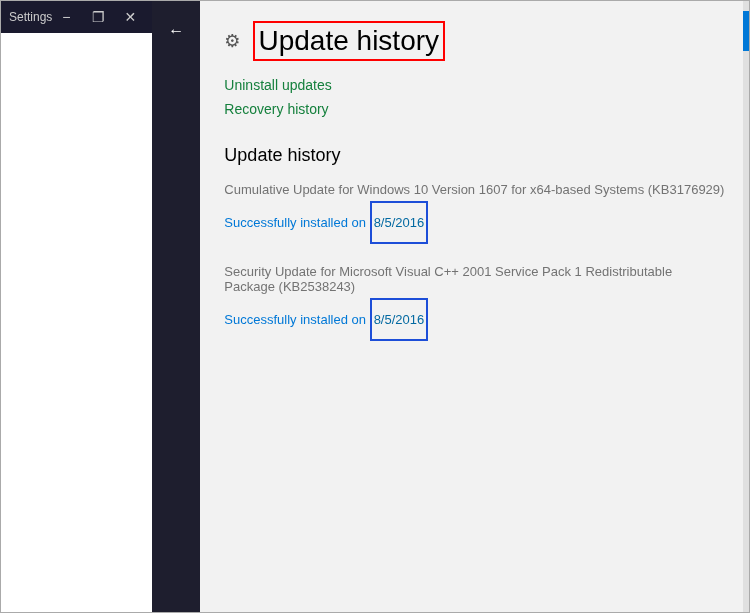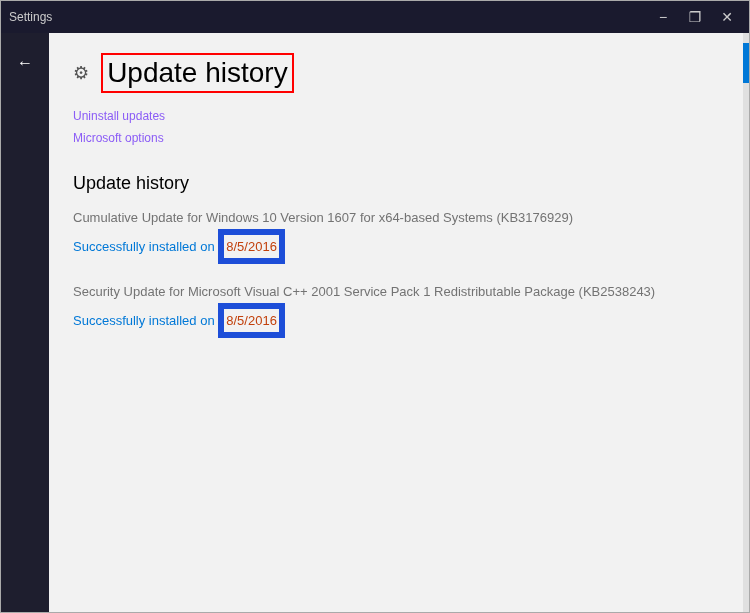--- a/index.html
+++ b/index.html
@@ -14,21 +14,21 @@
       background: #f2f2f2;
       font-family: 'Segoe UI', Arial, sans-serif;
       overflow: hidden;
     }
 
     .window {
       width: 750px;
       height: 613px;
       background: #ffffff;
       display: flex;
-      flex-direction: column;
+      flex-direction: row;
       border: 1px solid #aaa;
     }
 
     .title-bar {
       background: #1a1a2e;
       height: 32px;
       display: flex;
       align-items: center;
       justify-content: space-between;
       padding: 0 8px;
@@ -120,22 +120,22 @@
       border: 2px solid red;
       padding: 2px 4px;
     }
 
     .links-section {
       padding: 4px 24px 8px 24px;
     }
 
     .link-item {
       display: block;
-      color: #8b5cf6;
-      font-size: 12px;
+      color: #15803d;
+      font-size: 14px;
       text-decoration: none;
       margin-bottom: 8px;
       cursor: pointer;
     }
 
     .section-title {
       font-size: 18px;
       font-weight: 400;
       color: #000000;
       padding: 12px 24px 16px 24px;
@@ -161,23 +161,23 @@
       display: flex;
       align-items: center;
       gap: 0;
     }
 
     .update-status-text {
       color: #0078d7;
     }
 
     .update-date {
-      color: #c2410c;
-      border: 6px solid #1d4ed8;
-      padding: 4px 2px;
+      color: #0369a1;
+      border: 2px solid #1d4ed8;
+      padding: 12px 2px;
     }
 
     .scrollbar-track {
       position: absolute;
       right: 0;
       top: 0;
       width: 6px;
       height: 100%;
       background: #e0e0e0;
     }
@@ -214,21 +214,21 @@
 
     <div class="main-content">
 
       <div class="page-header">
         <span class="gear-icon">⚙</span>
         <h1 class="page-title">Update history</h1>
       </div>
 
       <div class="links-section">
         <a class="link-item">Uninstall updates</a>
-        <a class="link-item">Microsoft options</a>
+        <a class="link-item">Recovery history</a>
       </div>
 
       <div class="section-title">Update history</div>
 
       <div class="update-list">
 
         <div class="update-item">
           <div class="update-name">Cumulative Update for Windows 10 Version 1607 for x64-based Systems (KB3176929)</div>
           <div class="update-status">
             <span class="update-status-text">Successfully installed on</span>

